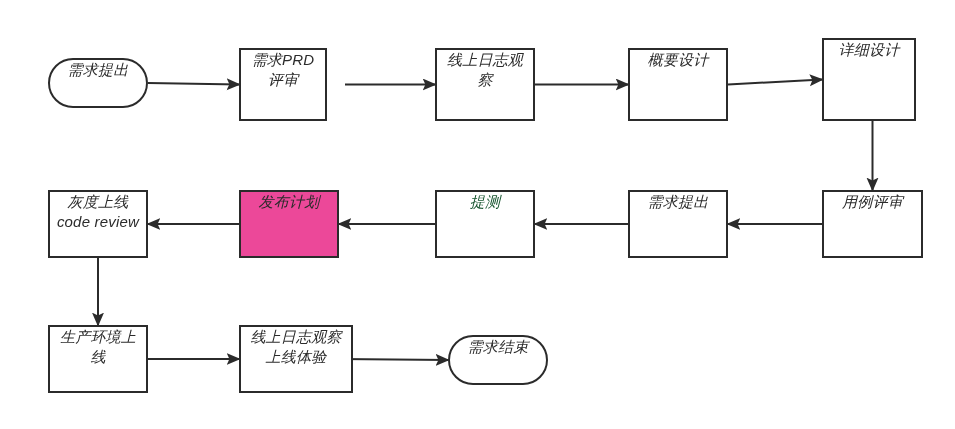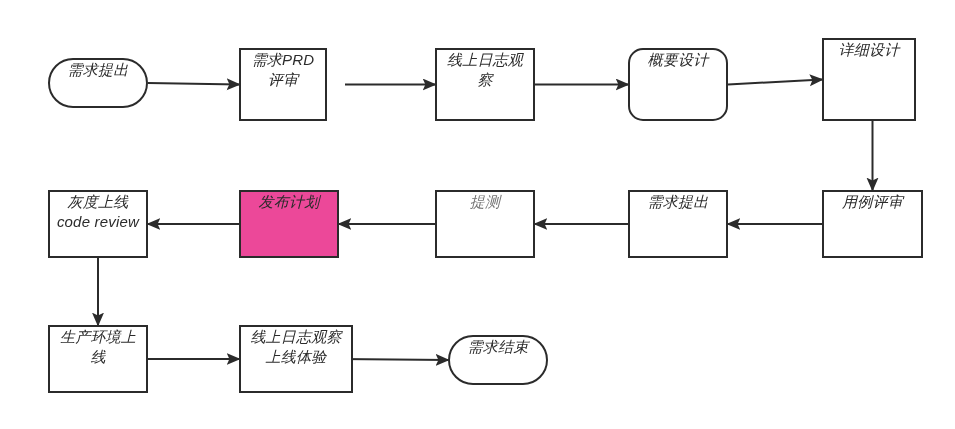--- a/index.html
+++ b/index.html
@@ -78,33 +78,33 @@
     </svg>
 <div class="node terminal" style="left: 48px; top: 58px; width: 100px; height: 50px; border-color: rgb(43, 43, 43); background: rgb(255, 255, 255); color: rgb(43, 43, 43);">
       <span class="node-label">需求提出</span>
     </div>
     <div class="node process" style="left: 239px; top: 48px; width: 88px; height: 73px; border-color: rgb(43, 43, 43); background: rgb(255, 255, 255); color: rgb(43, 43, 43);">
       <span class="node-label">需求PRD评审</span>
     </div>
     <div class="node process" style="left: 435px; top: 48px; width: 100px; height: 73px; border-color: rgb(43, 43, 43); background: rgb(255, 255, 255); color: rgb(43, 43, 43);">
       <span class="node-label">线上日志观察</span>
     </div>
-    <div class="node process" style="left: 628px; top: 48px; width: 100px; height: 73px; border-color: rgb(43, 43, 43); background: rgb(255, 255, 255); color: rgb(43, 43, 43); border-radius: 15px;">
+    <div class="node process" style="left: 628px; top: 48px; width: 100px; height: 73px; border-color: rgb(43, 43, 43); background: rgb(255, 255, 255); color: rgb(43, 43, 43);">
       <span class="node-label">概要设计</span>
     </div>
     <div class="node process" style="left: 822px; top: 38px; width: 94px; height: 83px; border-color: rgb(43, 43, 43); background: rgb(255, 255, 255); color: rgb(43, 43, 43);">
       <span class="node-label">详细设计</span>
     </div>
     <div class="node process" style="left: 822px; top: 190px; width: 101px; height: 68px; border-color: rgb(43, 43, 43); background: rgb(255, 255, 255); color: rgb(43, 43, 43);">
       <span class="node-label">用例评审</span>
     </div>
     <div class="node process" style="left: 628px; top: 190px; width: 100px; height: 68px; border-color: rgb(43, 43, 43); background: rgb(255, 255, 255); color: rgb(43, 43, 43);">
       <span class="node-label">需求提出</span>
     </div>
-    <div class="node process" style="left: 435px; top: 190px; width: 100px; height: 68px; border-color: rgb(43, 43, 43); background: rgb(255, 255, 255); color: #737373;">
+    <div class="node process" style="left: 435px; top: 190px; width: 100px; height: 68px; border-color: rgb(43, 43, 43); background: rgb(255, 255, 255); color: #14532d;">
       <span class="node-label">提测</span>
     </div>
     <div class="node process" style="left: 239px; top: 190px; width: 100px; height: 68px; border-color: rgb(43, 43, 43); background: #ec4899; color: rgb(43, 43, 43);">
       <span class="node-label">发布计划</span>
     </div>
     <div class="node process" style="left: 48px; top: 190px; width: 100px; height: 68px; border-color: rgb(43, 43, 43); background: rgb(255, 255, 255); color: rgb(43, 43, 43);">
       <span class="node-label">灰度上线
 code review</span>
     </div>
     <div class="node process" style="left: 48px; top: 325px; width: 100px; height: 68px; border-color: rgb(43, 43, 43); background: rgb(255, 255, 255); color: rgb(43, 43, 43);">

